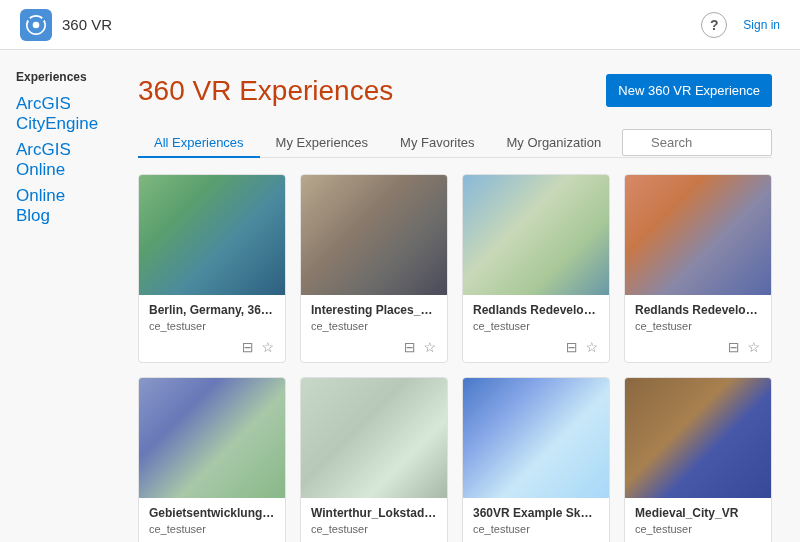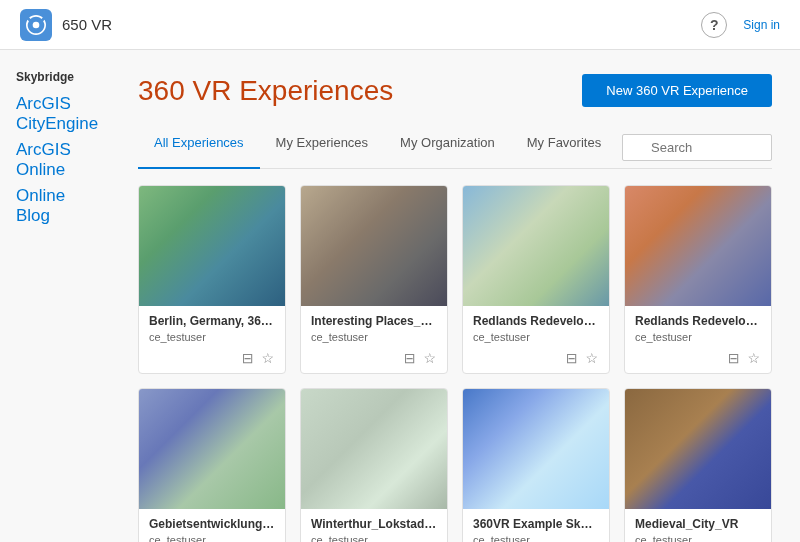--- a/index.html
+++ b/index.html
@@ -41,29 +41,29 @@
     .sidebar-link {
       display: block; font-size: 17px; color: #0078d4; margin-bottom: 6px;
       text-decoration: none; cursor: pointer;
     }
 
     
     .main { flex: 1; padding: 24px 28px; }
     .page-header { display: flex; align-items: center; justify-content: space-between; margin-bottom: 20px; }
     .page-title { font-size: 28px; font-weight: 400; color: #c2410c; }
     .new-btn {
-      background: #0078d4; color: white; border: none; padding: 9px 24px;
+      background: #0078d4; color: white; border: none; padding: 9px 12px;
       border-radius: 3px; font-size: 13px; cursor: pointer; font-family: inherit;
       white-space: nowrap;
     }
 
     
     .tabs { display: flex; align-items: center; gap: 0; margin-bottom: 16px; border-bottom: 1px solid #e0e0e0; }
     .tab {
-      padding: 8px 16px 17px; font-size: 13px; cursor: pointer; color: #555;
+      padding: 8px 16px 6px; font-size: 13px; cursor: pointer; color: #555;
       border-bottom: 2px solid transparent; margin-bottom: -1px; background: none; border-top: none; border-left: none; border-right: none;
       font-family: inherit;
     }
     .tab.active { color: #0078d4; border-bottom: 2px solid #0078d4; font-weight: 500; }
     .tabs-search { margin-left: auto; }
     .search-input {
       border: 1px solid #ccc; border-radius: 2px; padding: 5px 7px 5px 28px;
       font-size: 13px; width: 150px; outline: none; background: #fff;
       position: relative;
     }
@@ -108,49 +108,49 @@
 
 <header class="header">
   <div class="header-left">
     <div class="logo-icon">
       <svg viewBox="0 0 24 24">
         <path d="M12 2C9.5 2 7.2 3 5.5 4.7L3.8 3C5.9 1.1 8.8 0 12 0s6.1 1.1 8.2 3l-1.7 1.7C16.8 3 14.5 2 12 2z"></path>
         <path d="M22.2 5.8L20.5 7.5C21.5 9.2 22 10.5 22 12c0 5.5-4.5 10-10 10S2 17.5 2 12c0-1.5.5-2.8 1.5-4.5L1.8 5.8C.7 7.9 0 9.9 0 12c0 6.6 5.4 12 12 12s12-5.4 12-12c0-2.1-.7-4.1-1.8-6.2z"></path>
         <circle cx="12" cy="12" r="4"></circle>
       </svg>
     </div>
-    <span class="app-title">650 VR</span>
+    <span class="app-title">360 VR</span>
   </div>
   <div class="header-right">
     <button class="help-btn">?</button>
     <button class="signin-btn">Sign in</button>
   </div>
 </header>
 
 <div class="container">
 
   <aside class="sidebar">
-    <div class="sidebar-section-title">Skybridge</div>
+    <div class="sidebar-section-title">Experiences</div>
     <a class="sidebar-link">ArcGIS CityEngine</a>
     <a class="sidebar-link">ArcGIS Online</a>
     <a class="sidebar-link">Online Blog</a>
   </aside>
 
   <main class="main">
 
     <div class="page-header">
       <h1 class="page-title">360 VR Experiences</h1>
       <button class="new-btn">New 360 VR Experience</button>
     </div>
 
     <div class="tabs">
       <button class="tab active">All Experiences</button>
       <button class="tab">My Experiences</button>
+      <button class="tab">My Favorites</button>
       <button class="tab">My Organization</button>
-      <button class="tab">My Favorites</button>
       <div class="tabs-search">
         <div class="search-wrap">
           <span class="search-icon-inner">🔍</span>
           <input type="text" class="search-input" placeholder="Search" style="">
         </div>
       </div>
     </div>
 
     <div class="cards-grid" id="cards-grid">
     <div class="card">

